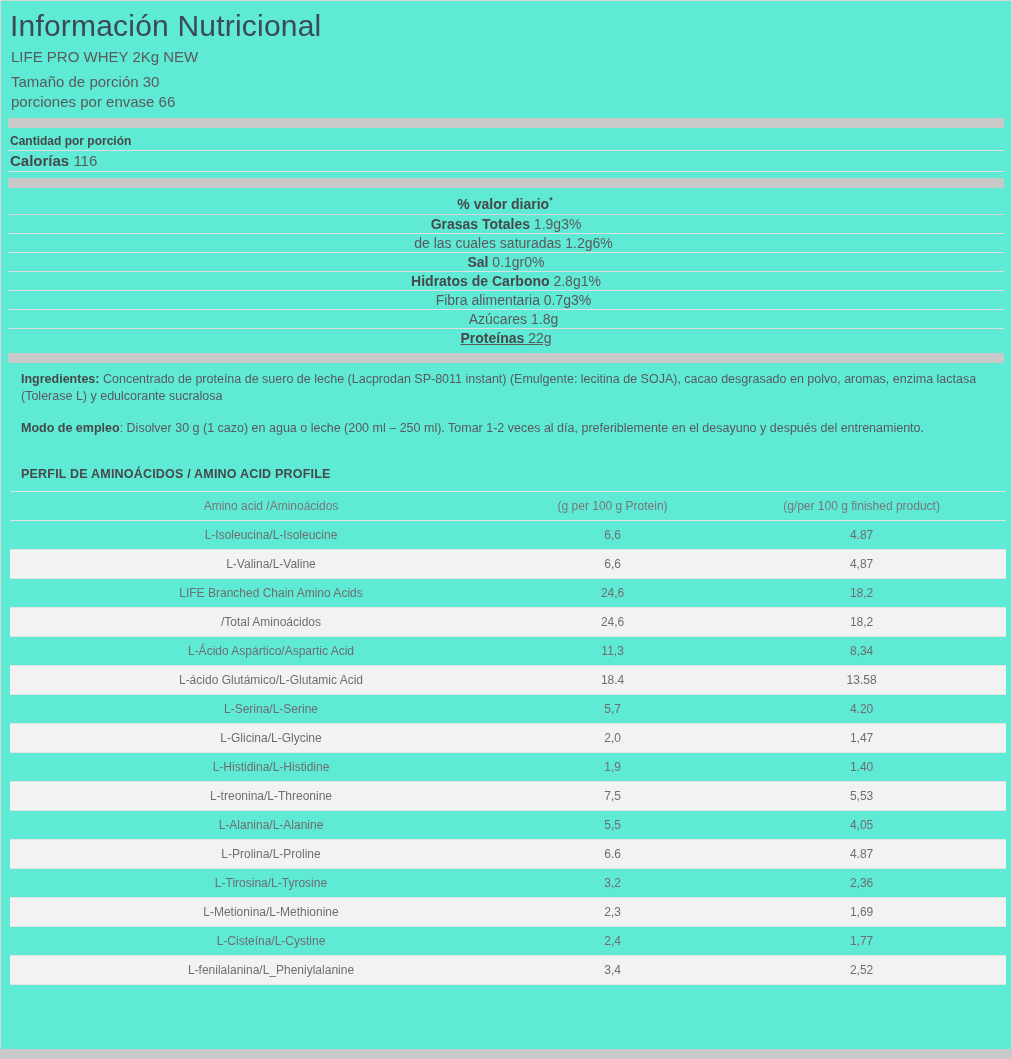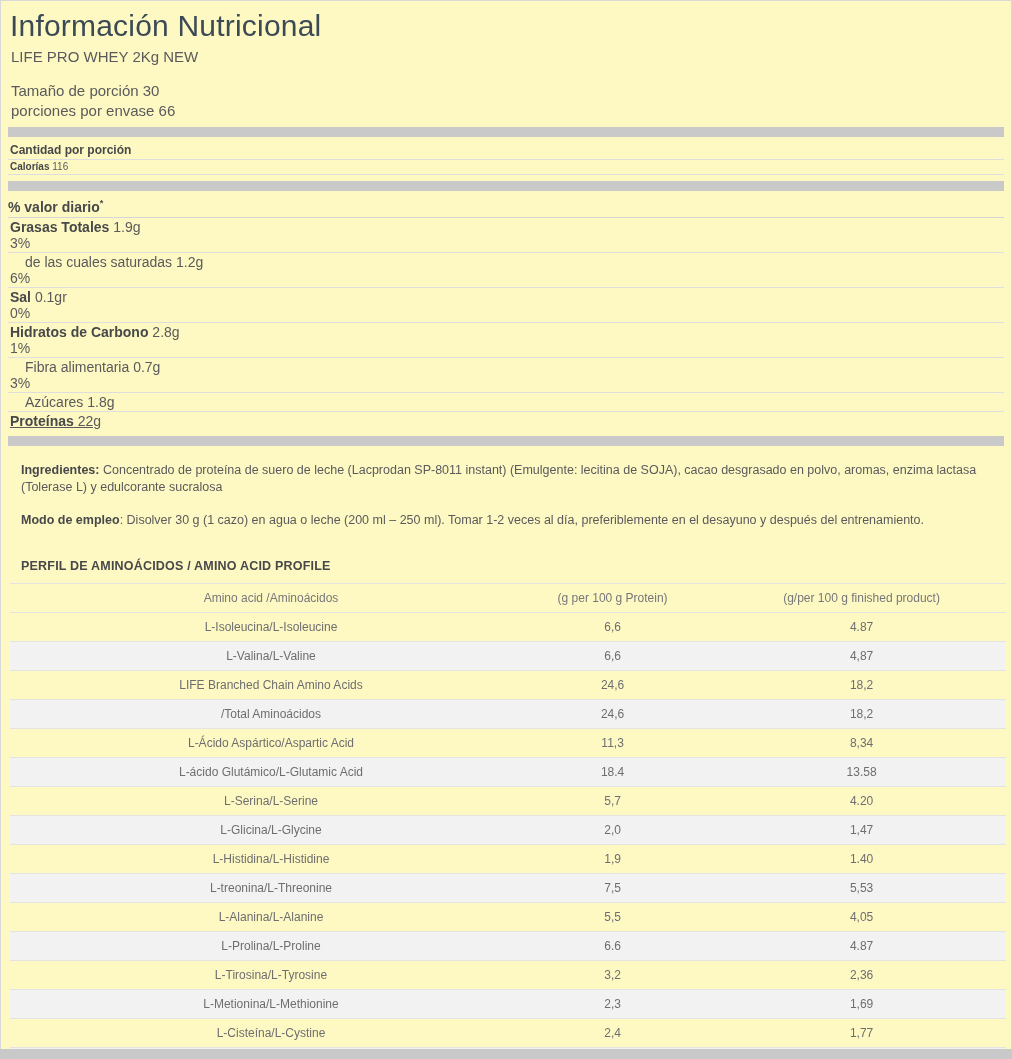--- a/index.html
+++ b/index.html
@@ -7,41 +7,41 @@
   body {
     width:1012px; height:1059px; overflow:hidden;
     font-family:"Liberation Sans", sans-serif;
     color:#5a5a5c;
     position:relative;
   }
   .sheet {
     position:absolute; top:0; left:0; width:1012px; height:1049px;
     border:1px solid #d8d8d8; border-bottom:none;
     padding:6px 7px 0 7px;
-    background:#fef9c3;
+    background:#5eead4;
   }
   
   .title { font-size:30px; font-weight:400; color:#3b4a54; letter-spacing:.2px; margin:2px 0 4px 2px; }
   .subline { font-size:15px; color:#5a5a5c; margin-left:3px; line-height:20px; }
-  .subline.product { margin-bottom:14px; }
+  .subline.product { margin-bottom:5px; }
   
   .bar { height:10px; background:#c9c9c9; margin:6px 0 5px 0; }
   
   .nhead { font-size:12px; font-weight:bold; color:#47484a; border-bottom:1px solid #dedede; padding:1px 2px 2px 2px; }
-  .ncal  { font-size:10px; border-bottom:1px solid #dedede; padding:1px 2px 2px 2px; }
+  .ncal  { font-size:15px; border-bottom:1px solid #dedede; padding:1px 2px 2px 2px; }
   .ncal b { color:#47484a; }
-  .dvh { text-align:left; font-size:14px; font-weight:bold; color:#47484a; border-bottom:1px solid #d6d6d6; padding:2px 2px 2px 0; }
+  .dvh { text-align:center; font-size:14px; font-weight:bold; color:#47484a; border-bottom:1px solid #d6d6d6; padding:2px 2px 2px 0; }
   .dvh sup { font-size:9px; }
-  .nrow { display:flex; justify-content:center; font-size:14px; line-height:16px; border-bottom:1px solid #dedede; padding:1px 2px;flex-direction:column; }
+  .nrow { display:flex; justify-content:center; font-size:14px; line-height:16px; border-bottom:1px solid #dedede; padding:1px 2px; }
   .nrow:last-child { border-bottom:none;text-decoration:underline; }
   .nrow b { color:#47484a; }
   .nrow.indent .lbl { padding-left:15px; }
   
   .footnote { font-size:12.5px; color:#5a5a5c; margin:8px 0 13px 6px; }
-  .para { font-size:12.5px; line-height:17px; margin:16px 4px 15px 13px; }
+  .para { font-size:12.5px; line-height:17px; margin:8px 4px 15px 13px; }
   .para b { color:#47484a; }
   .section-title { font-size:12.5px; font-weight:bold; color:#47484a; margin:30px 0 10px 13px; letter-spacing:.2px; }
   
   table.amino { width:996px; margin:0 0 0 2px; border-collapse:collapse; table-layout:fixed; }
   table.amino col.c1 { width:50%; }
   table.amino col.c2 { width:21%; }
   table.amino col.c3 { width:29%; }
   table.amino th, table.amino td {
     font-size:12px; font-weight:normal; text-align:center; vertical-align:middle;
     color:#6e6e70; padding:7px 4px 7px 4px; border-bottom:1px solid #e4e4e4;

